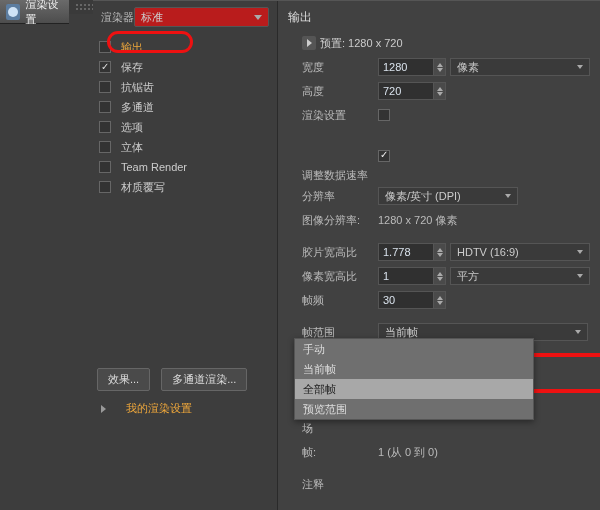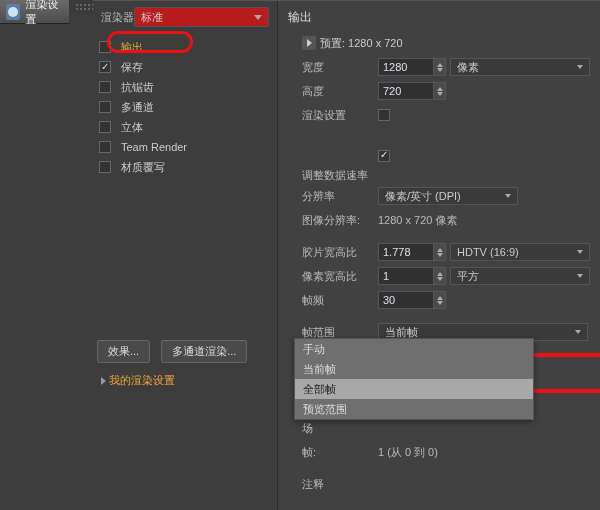--- a/index.html
+++ b/index.html
@@ -16,23 +16,23 @@
 .renderer-row .lbl { color: #bbb; }
 .dropdown { flex: 1; height: 20px; background: #b91c1c; border: 1px solid #555; border-radius: 2px; display: flex; align-items: center; padding: 0 6px; justify-content: space-between; }
 .dropdown .arrow { width: 0; height: 0; border-left: 4px solid transparent; border-right: 4px solid transparent; border-top: 5px solid #aaa; }
 .list { margin-top: 4px; }
 .list-item { display: flex; align-items: center; height: 20px; padding-left: 6px; }
 .list-item .box { width: 12px; height: 12px; border: 1px solid #666; margin-right: 6px; background: #333; }
 .list-item .box.checked::after { content: "✓"; font-size: 10px; color: #ddd; position: relative; top: -2px; left: 1px; }
 .list-item.active { color: #f2a93b; }
 .list-item .row-label { margin-left: 4px; }
 .highlight-red { border: 3px solid #e11; border-radius: 16px; position: absolute; pointer-events: none; }
-.sidebar-footer { margin-top: auto; margin-bottom: 116px; }
+.sidebar-footer { margin-top: auto; margin-bottom: 88px; }
 .sidebar-btn { display: inline-block; background: #4a4a4a; border: 1px solid #666; padding: 3px 10px; margin: 4px; color: #ddd; font-size: 11px; border-radius: 2px; }
-.sidebar .render-settings { padding: 6px 8px; color: #f2a93b; display: flex; align-items: center; gap: 3px; }
+.sidebar .render-settings { padding: 6px 8px; color: #f2a93b; display: flex; align-items: center; gap: 20px; }
 .disclosure { width: 0; height: 0; border-top: 4px solid transparent; border-bottom: 4px solid transparent; border-left: 5px solid #999; display: inline-block; }
 .content { flex: 1; background: #414141; padding: 8px 10px; position: relative; overflow: hidden; }
 .content h3 { color: #ddd; font-size: 12px; font-weight: normal; margin-bottom: 6px; }
 .row { display: flex; align-items: center; min-height: 22px; margin-bottom: 2px; gap: 4px; }
 .row .rlabel { width: 72px; text-align: left; color: #bbb; }
 .spin { display: flex; align-items: flex-start; }
 .spin input { width: 56px; height: 18px; background: #303030; border: 1px solid #555; color: #d9e2ec; padding: 0 4px; font-size: 11px; }
 .spin .arrows { width: 12px; height: 18px; display: flex; flex-direction: column; justify-content: center; align-items: center; background: #4a4a4a; border: 1px solid #555; border-left: none; }
 .spin .arrows .up, .spin .arrows .down { width: 0; height: 0; border-left: 3px solid transparent; border-right: 3px solid transparent; }
 .spin .arrows .up { border-bottom: 4px solid #aaa; margin-bottom: 1px; }
@@ -88,20 +88,24 @@
         <div class="list-item">
             <span class="box"></span>
             <span class="row-label">抗锯齿</span>
           </div>
         <div class="list-item">
             <span class="box"></span>
             <span class="row-label">多通道</span>
           </div>
         <div class="list-item">
             <span class="box"></span>
+            <span class="row-label">选项</span>
+          </div>
+        <div class="list-item">
+            <span class="box"></span>
             <span class="row-label">立体</span>
           </div>
         <div class="list-item">
             <span class="box"></span>
             <span class="row-label">Team Render</span>
           </div>
         <div class="list-item">
             <span class="box"></span>
             <span class="row-label">材质覆写</span>
           </div>

